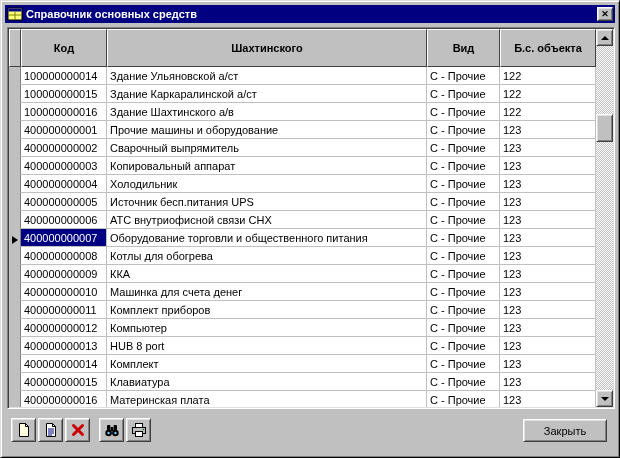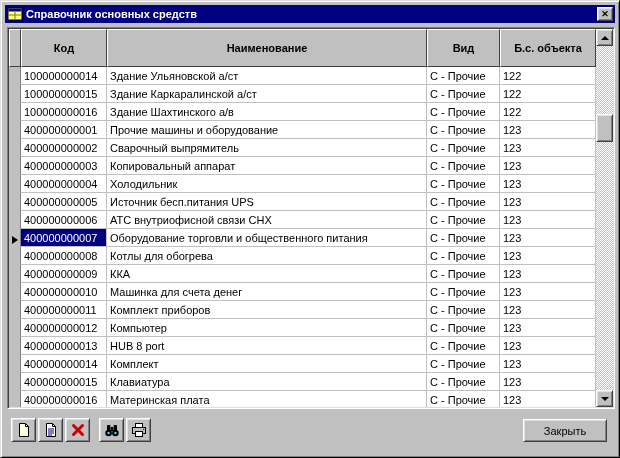--- a/index.html
+++ b/index.html
@@ -101,21 +101,21 @@
           <col style="width:12px">
             <col style="width:86px">
             <col style="width:320px">
             <col style="width:73px">
             <col style="width:96px">
         </colgroup>
         <thead>
           <tr>
             <th></th>
             <th>Код</th>
-            <th>Наименование</th>
+            <th>Шахтинского</th>
             <th>Вид</th>
             <th>Б.с. объекта</th>
           </tr>
         </thead>
         <tbody>
             <tr>
               <td class="gutter"></td>
               <td>100000000014</td>
               <td>Здание Ульяновской а/ст</td>
               <td>С - Прочие</td>

